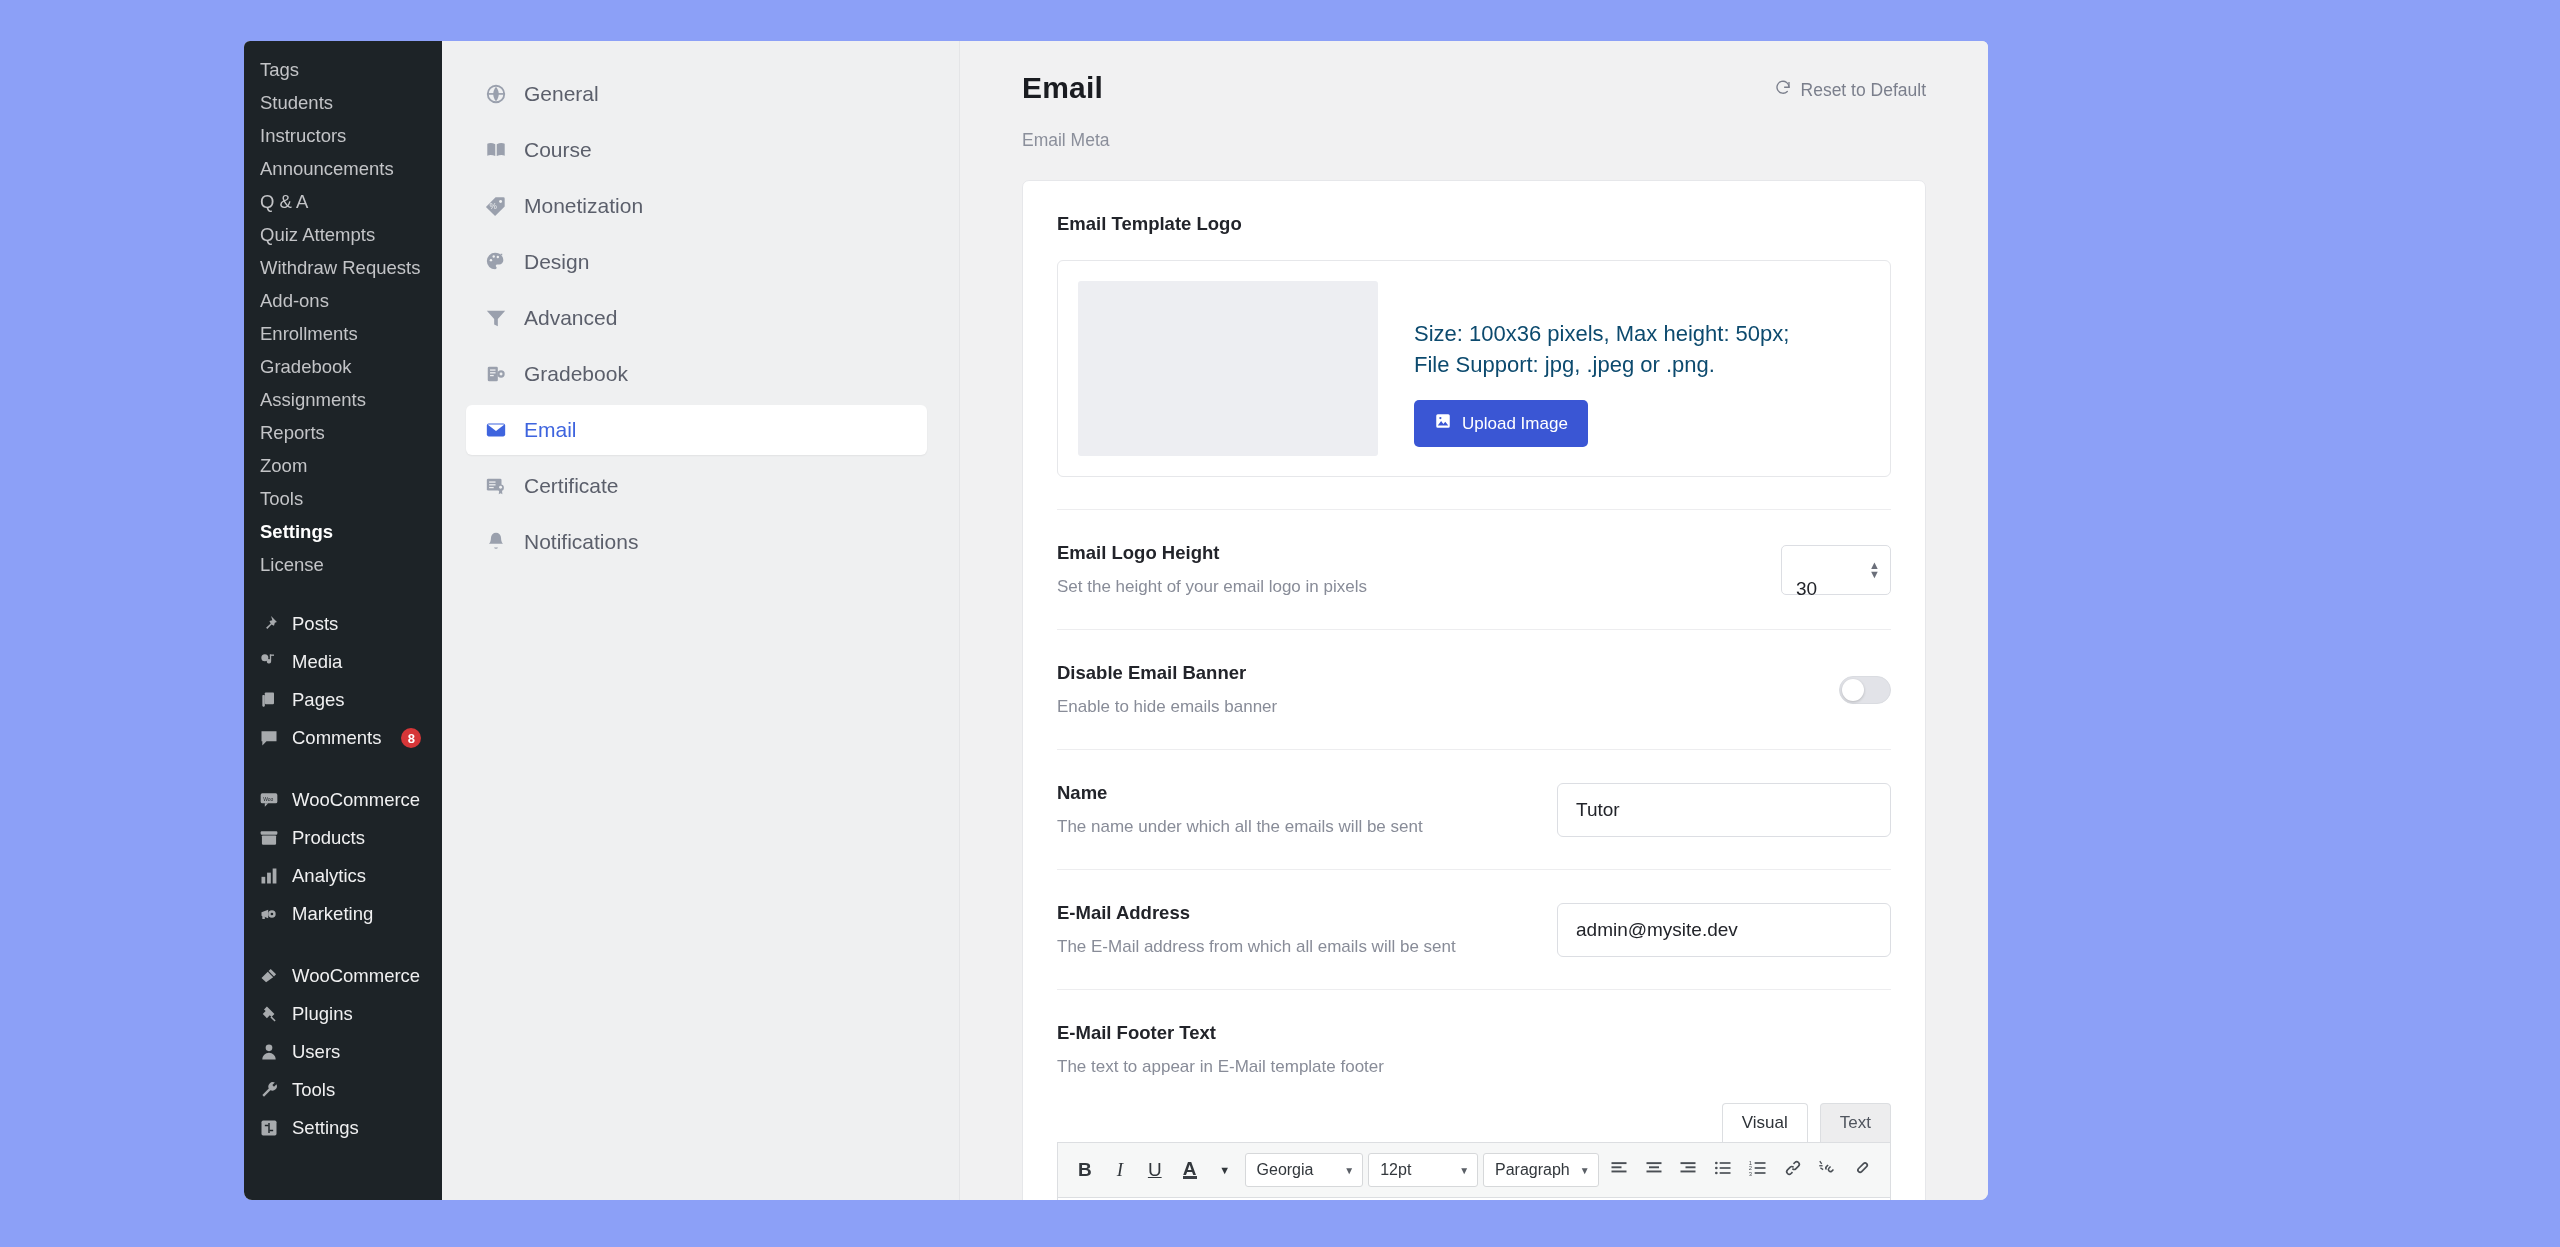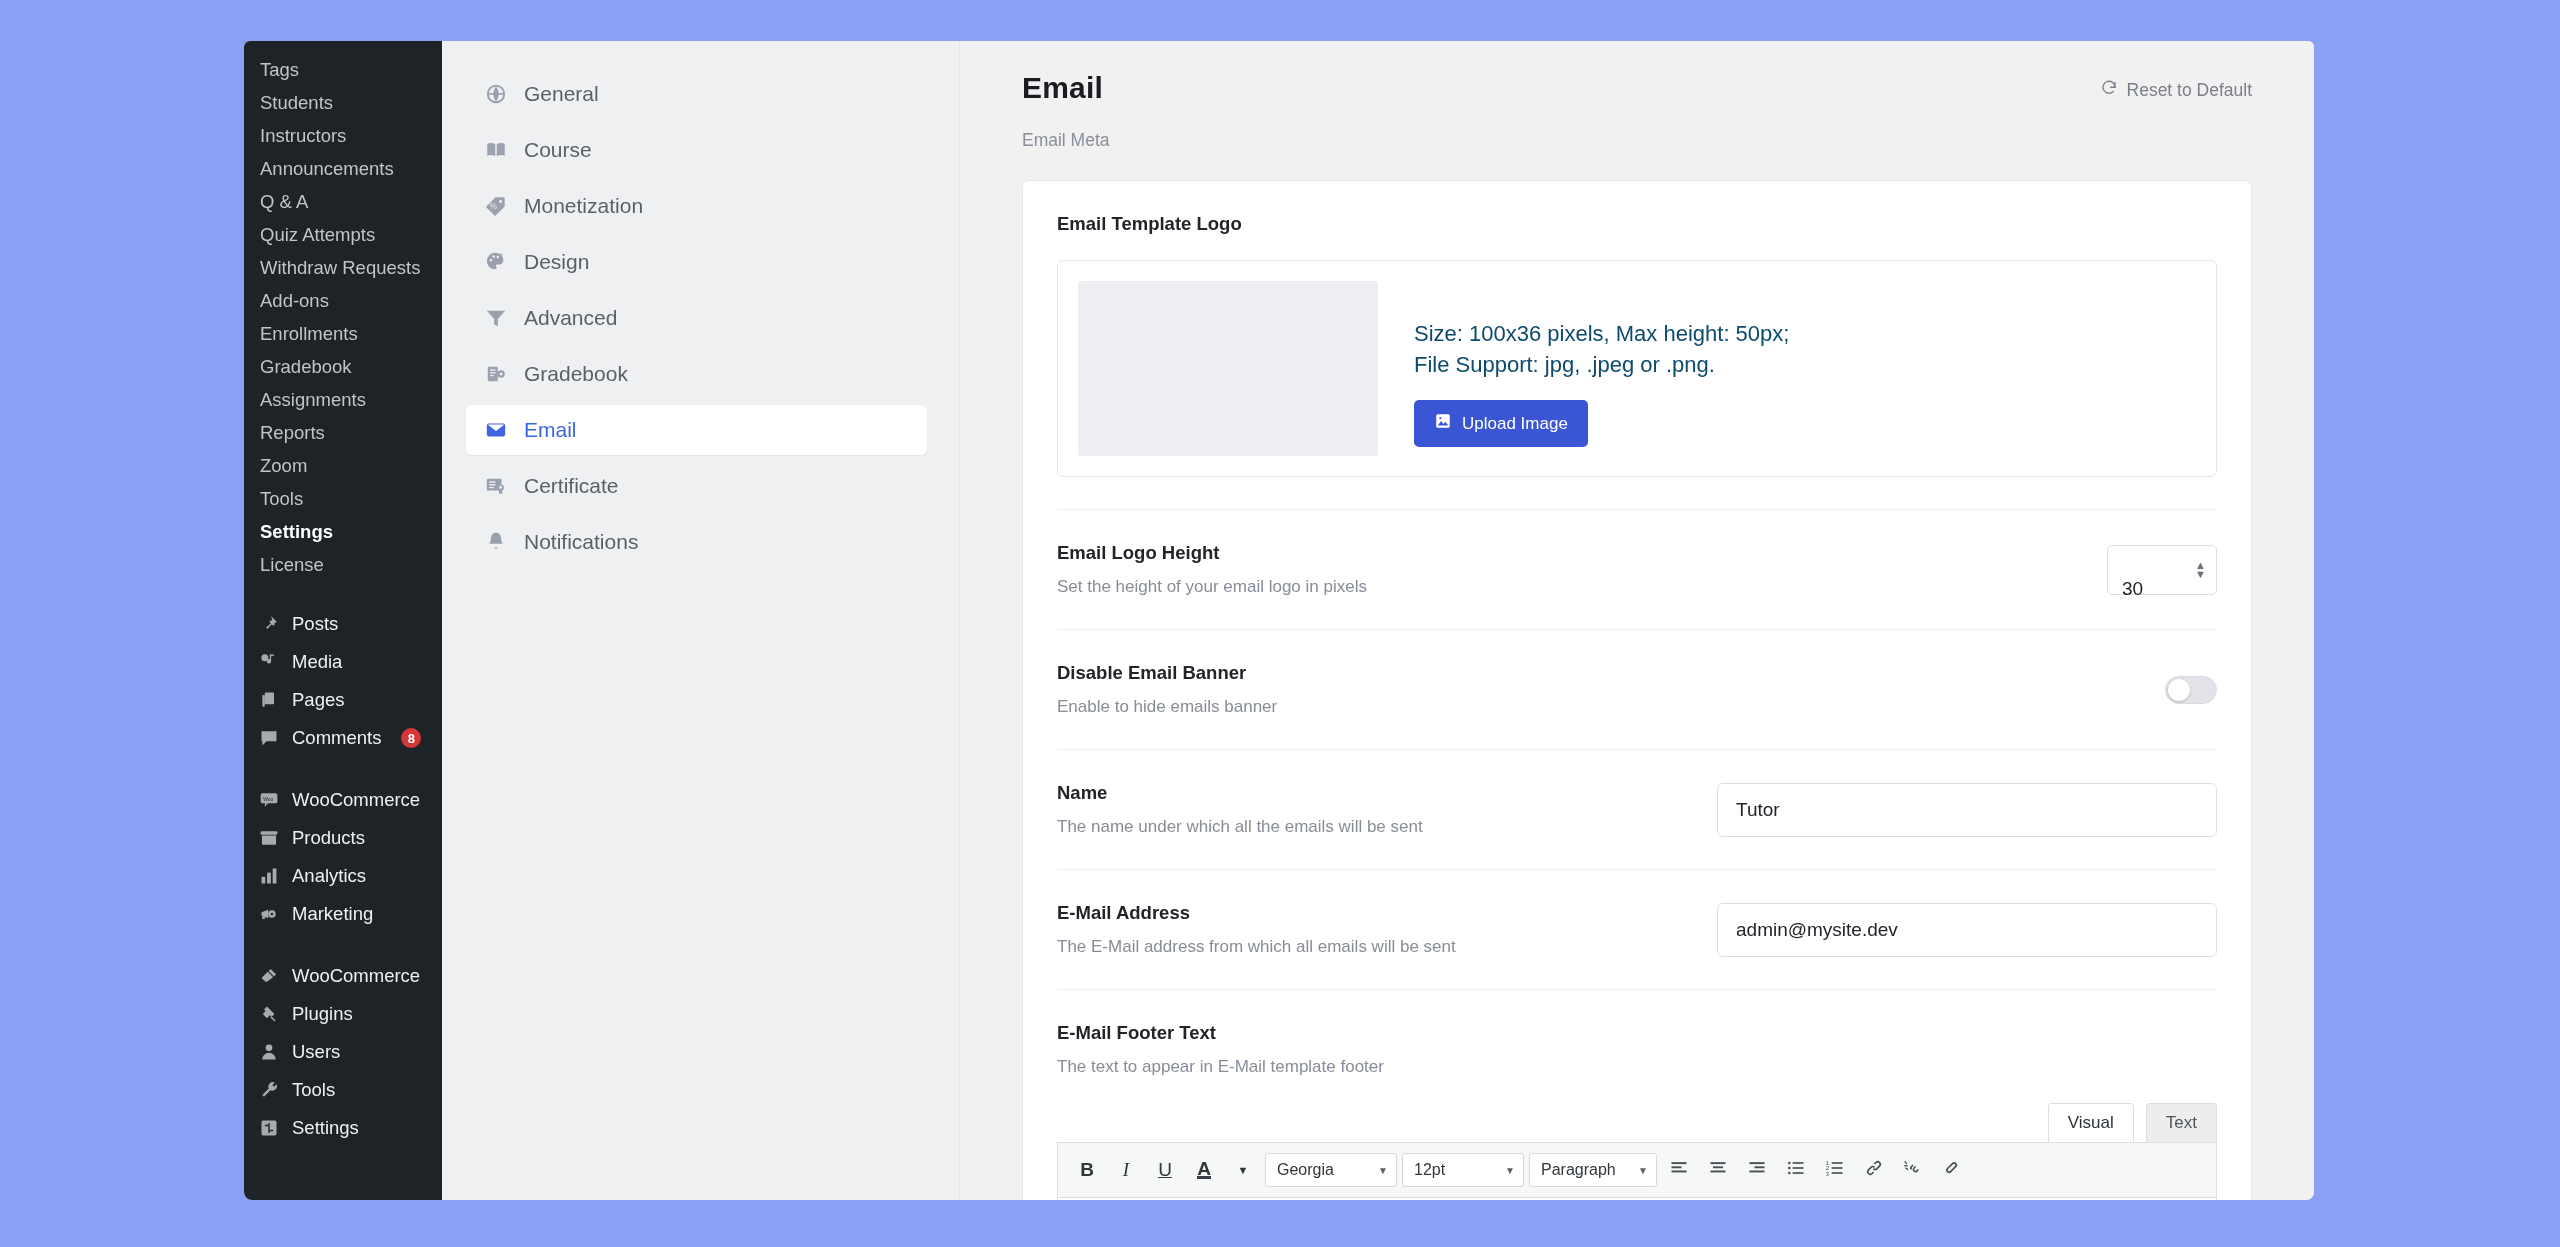--- a/index.html
+++ b/index.html
@@ -5,21 +5,21 @@
   * { box-sizing: border-box; margin: 0; padding: 0; }
   html, body {
     width: 2560px; height: 1247px;
     background: #8ca0f7;
     font-family: "Liberation Sans", sans-serif;
     overflow: hidden;
   }
   .page {
     position: absolute;
     left: 244px; top: 41px;
-    width: 2070px; height: 1159px;
+    width: 1744px; height: 1159px;
     display: flex;
     background: #f0f0f1;
     border-radius: 6px 6px 8px 8px;
     overflow: hidden;
   }
 
   
   .wp-sidebar {
     width: 198px;
     background: #1d2327;
@@ -137,21 +137,21 @@
     margin-top: 20px;
     background: #3a56d4; color: #fff;
     border: none; border-radius: 5px;
     padding: 12px 20px;
     font-size: 17px;
     font-family: "Liberation Sans", sans-serif;
     cursor: pointer;
   }
   .upload-btn svg { width: 18px; height: 18px; fill: #fff; }
 
-  .row-split { display: flex; align-items: center; justify-content: space-between; gap: 40px; }
+  .row-split { display: flex; align-items: center; justify-content: space-between; }
   .row-left { flex: 0 0 500px; }
 
   .num-field {
     display: flex; align-items: center; justify-content: space-between;
     width: 110px; height: 50px;
     border: 1px solid #dcdee3; border-radius: 5px;
     background: #fff;
     padding: 0 10px 0 14px;
   }
   .num-field .val { font-size: 19px; color: #22242a; margin-top: 38px; }

